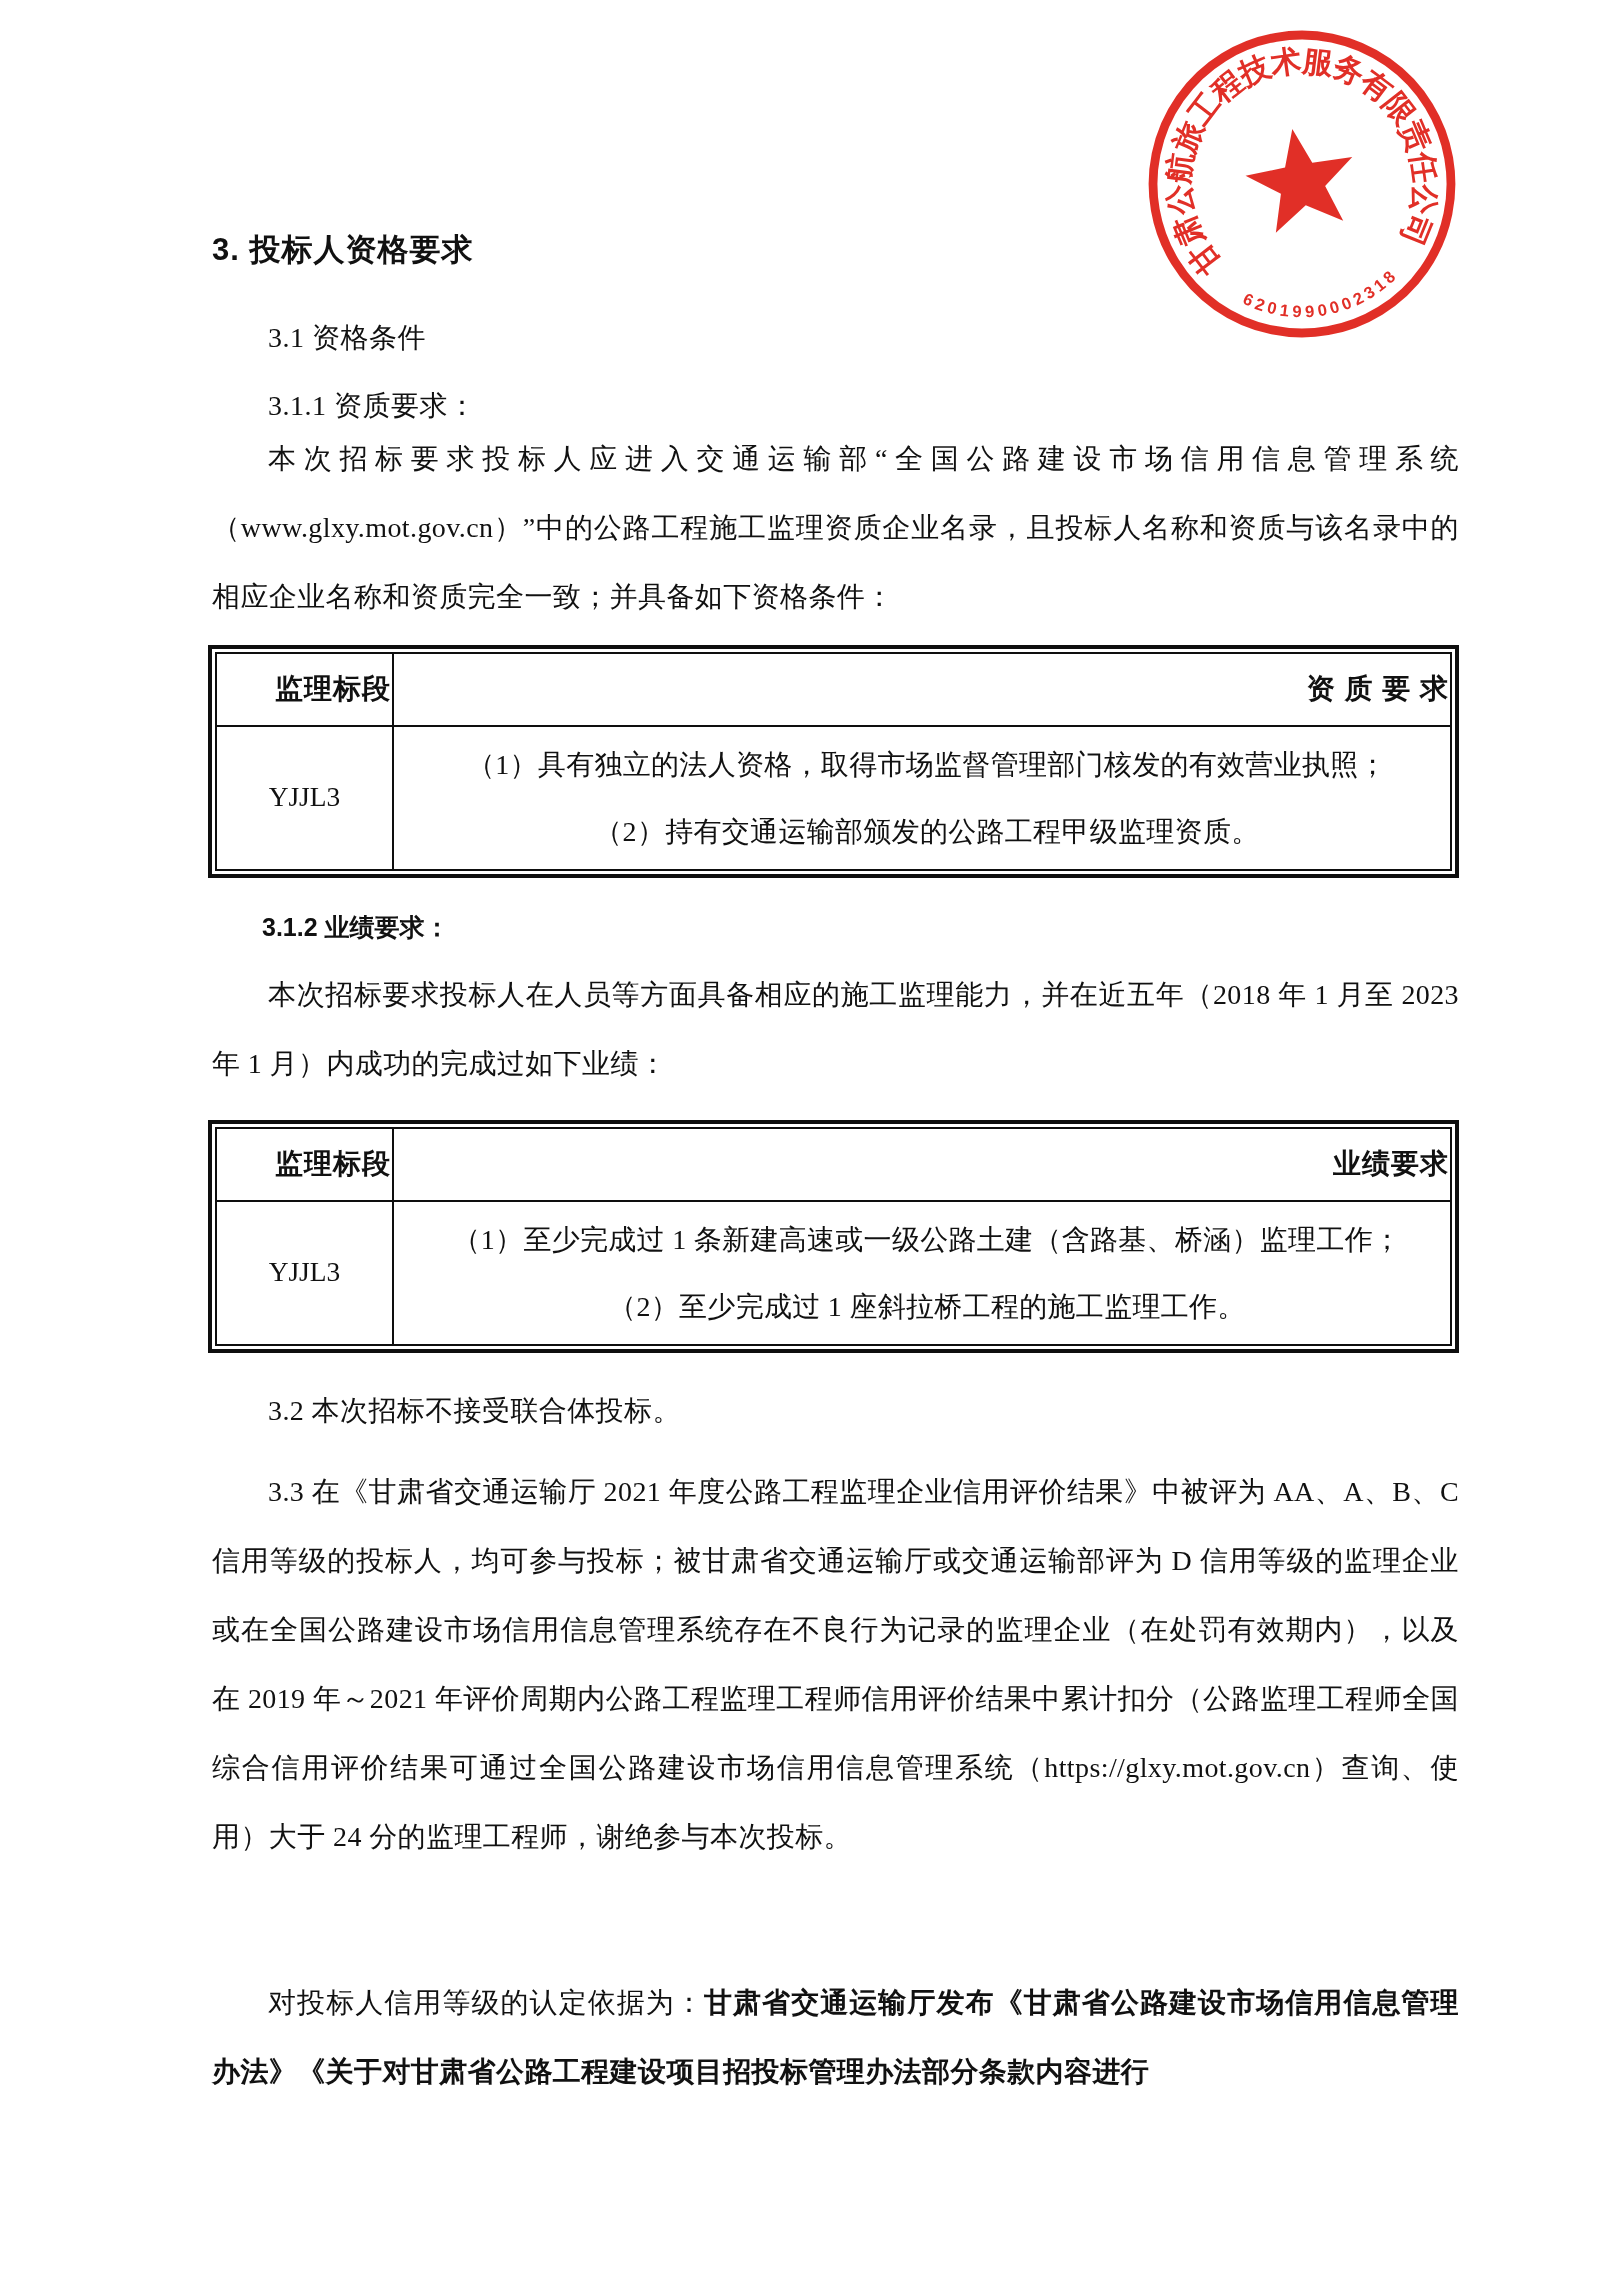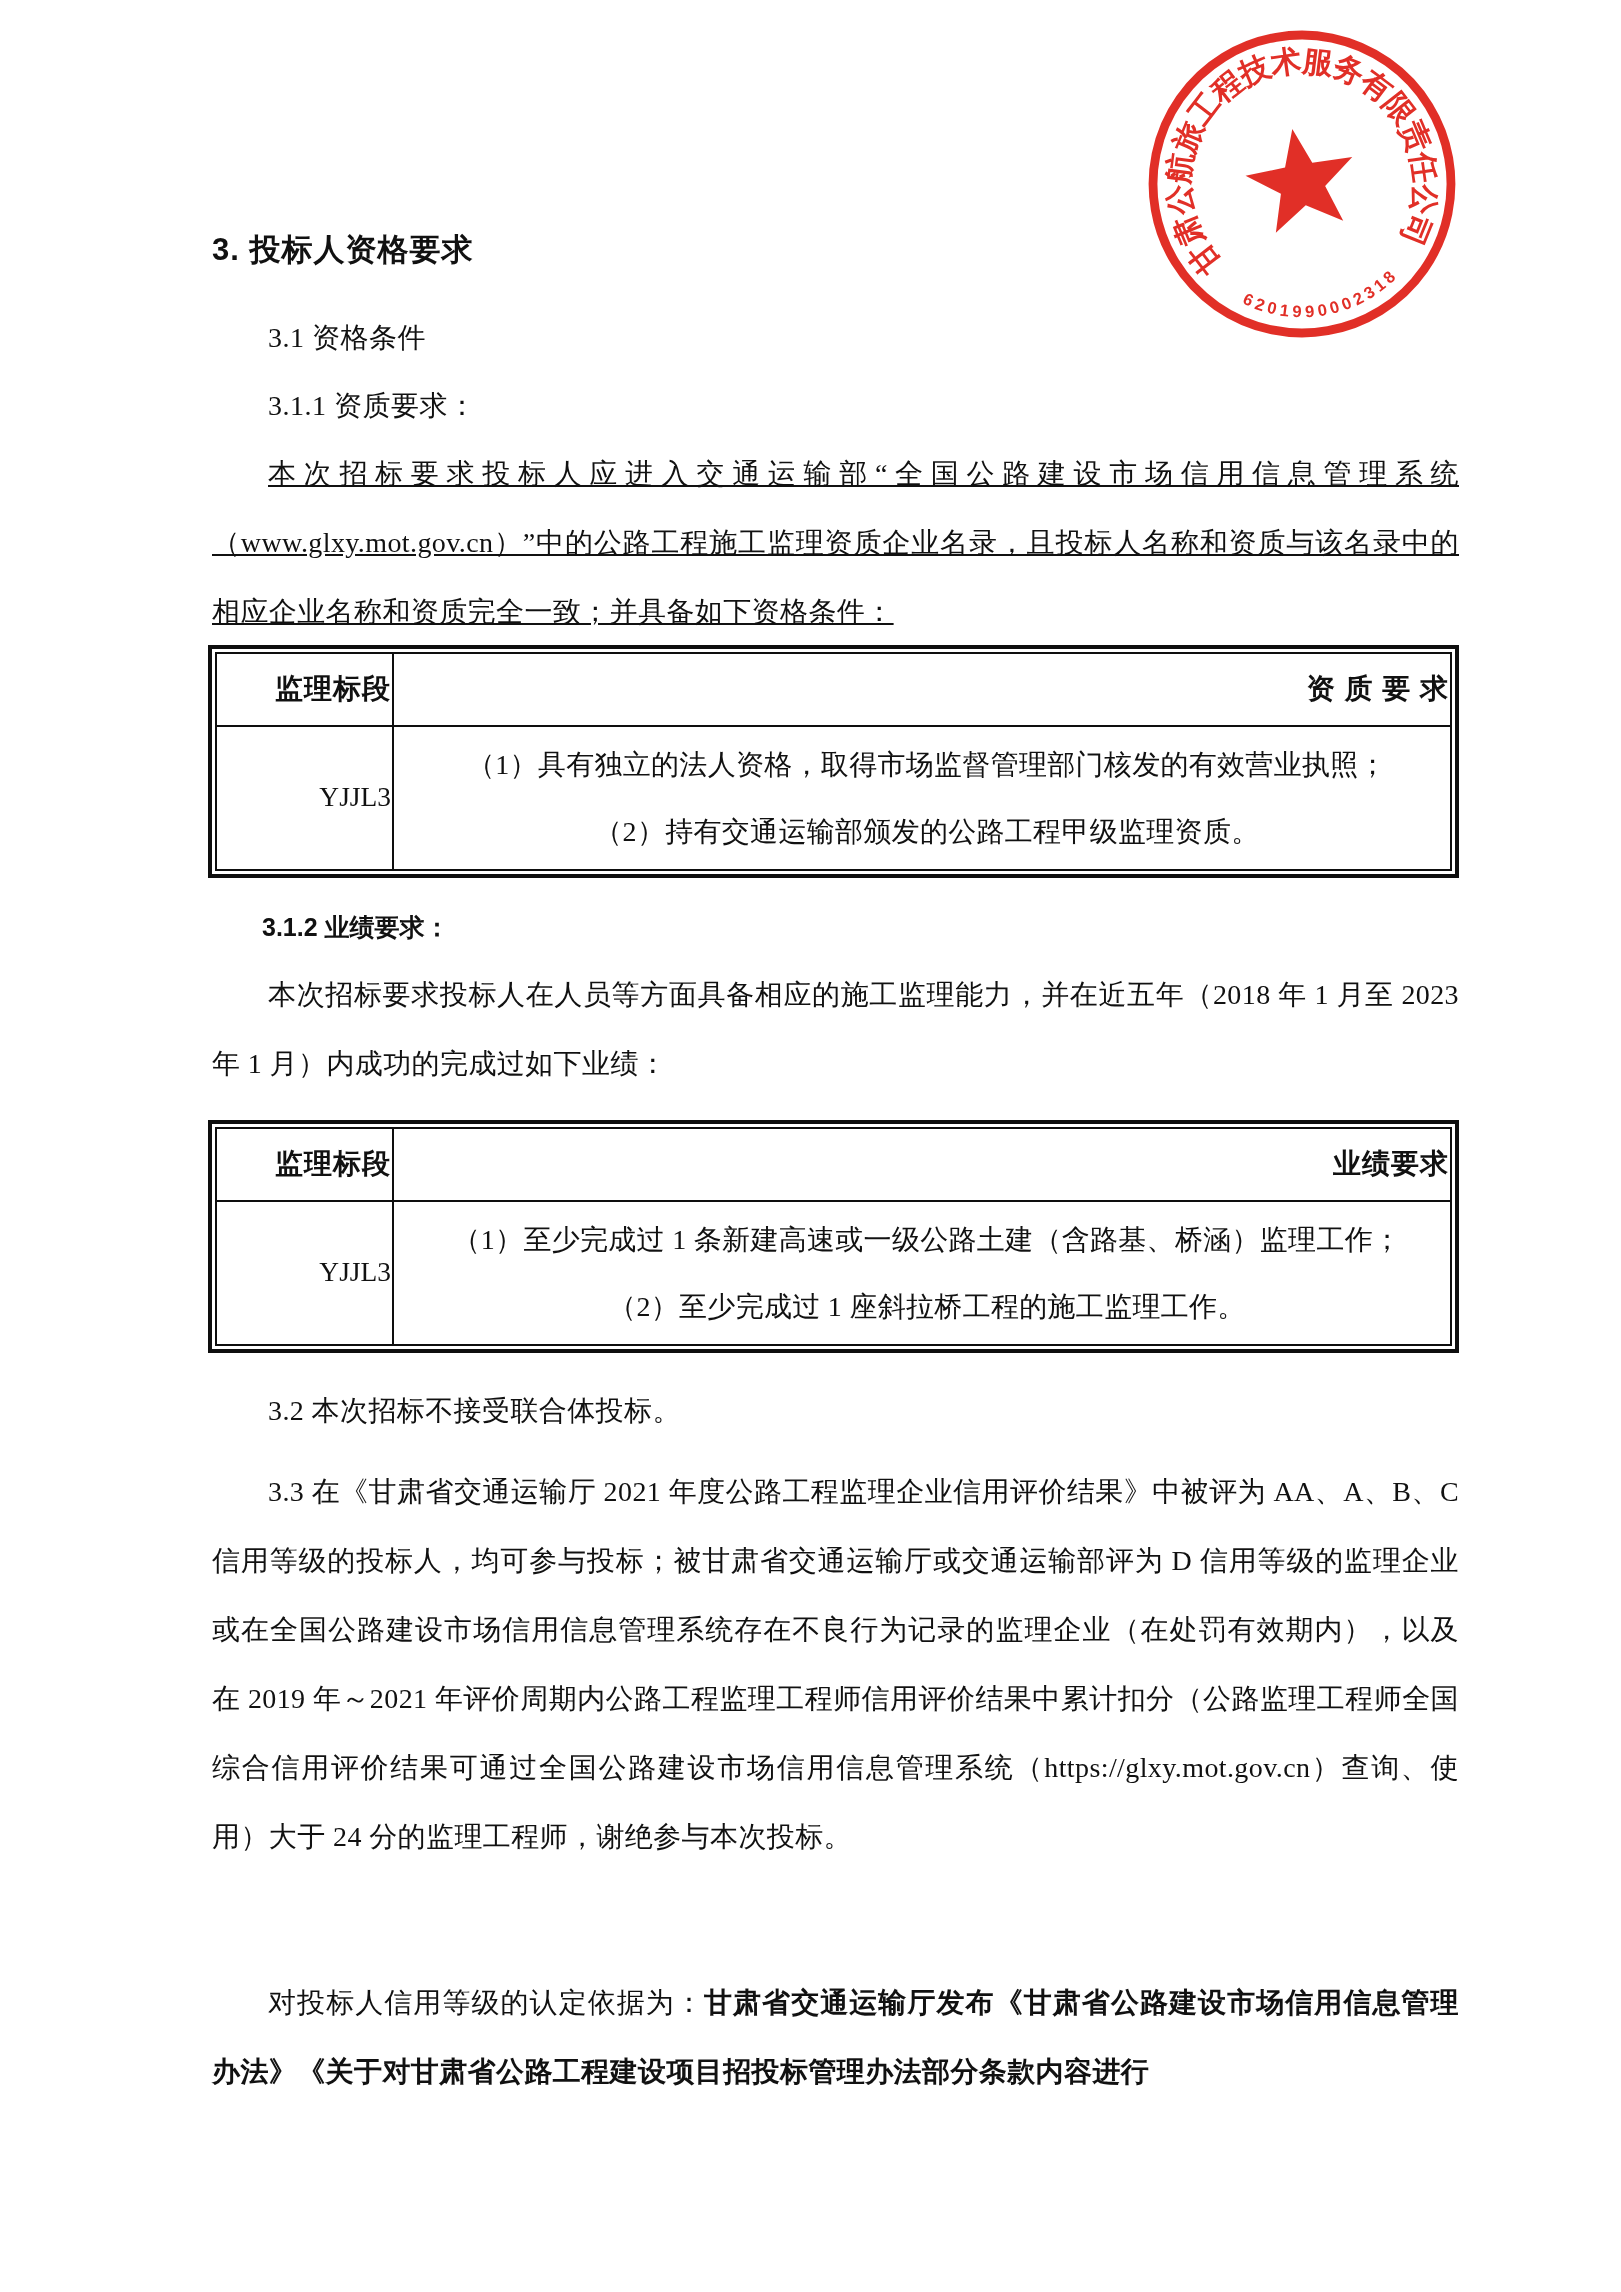--- a/index.html
+++ b/index.html
@@ -36,21 +36,21 @@
   }
   table.doc-table th,table.doc-table td{
     border:2px solid #0e0e0e;vertical-align:middle;
   }
   table.doc-table th{
     font-family:"Liberation Sans","DejaVu Sans",sans-serif;
     font-weight:bold;font-size:28px;height:69px;text-align:right;
     letter-spacing:1px;
   }
   td.lot-cell{
-    width:173px;text-align:right;font-size:27.4px;height:137px;
+    width:173px;text-align:center;font-size:27.4px;height:137px;
   }
   td.req-cell{padding:3.9px 9.8px 3.9px 19.6px;}
   .req-line{
     font-size:28px;line-height:67px;text-align:center;letter-spacing:0.3px;
     white-space:nowrap;overflow:hidden;
   }
   .seal{position:absolute;left:1106px;top:-11.8px;opacity:0.94;}
   .seal text{
     font-family:"Liberation Sans","DejaVu Sans",sans-serif;font-weight:bold;
   }
@@ -74,21 +74,21 @@
       </text>
     </g>
   </svg>
 
   <div class="blk h-main" style="top:230px;">3. 投标人资格要求</div>
 
   <div class="blk sub" style="top:318px;">3.1 资格条件</div>
 
   <div class="blk sub" style="top:386px;">3.1.1 资质要求：</div>
 
-  <div class="blk para" style="top:439px;text-decoration:underline;">本次招标要求投标人应进入交通运输部“全国公路建设市场信用信息管理系统（www.glxy.mot.gov.cn）”中的公路工程施工监理资质企业名录，且投标人名称和资质与该名录中的相应企业名称和资质完全一致；并具备如下资格条件：</div>
+  <div class="blk para" style="top:424px;">本次招标要求投标人应进入交通运输部“全国公路建设市场信用信息管理系统（www.glxy.mot.gov.cn）”中的公路工程施工监理资质企业名录，且投标人名称和资质与该名录中的相应企业名称和资质完全一致；并具备如下资格条件：</div>
 
   <div class="tbl-wrap" style="top:645px;">
     <table class="doc-table">
       <tbody>
           <tr>
         <th style="width:173px;">监理标段</th>
         <th>资 质 要 求</th>
       </tr>
       <tr>
         <td class="lot-cell">YJJL3</td>

